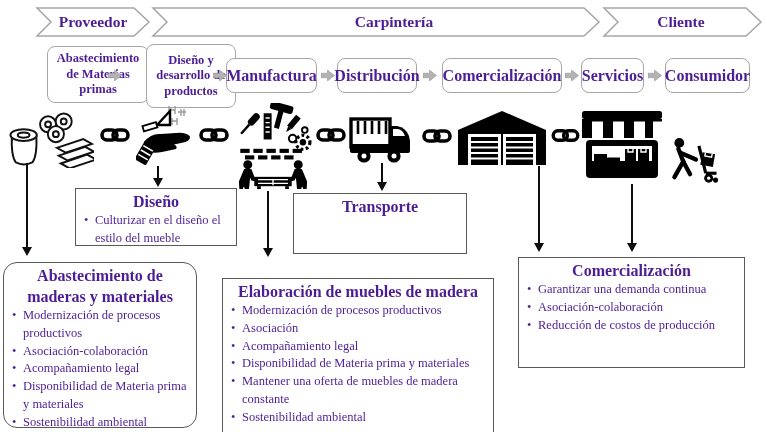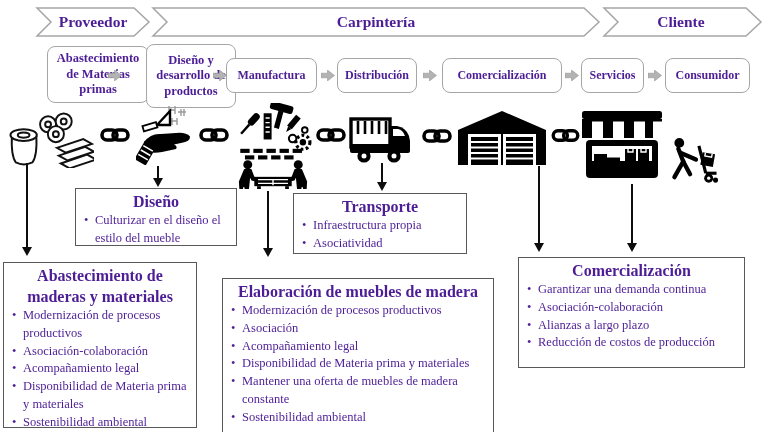--- a/index.html
+++ b/index.html
@@ -7,21 +7,21 @@
           font-family:"Liberation Serif",serif;color:#4c1d95;}
   svg{display:block;}
   .abs{position:absolute;}
 
   
   .chev-label{position:absolute;top:13px;font-weight:bold;font-size:15.5px;text-align:center;}
 
   
   .stage{position:absolute;background:#fff;border:1.4px solid #a6a6a6;border-radius:8px;
          display:flex;align-items:center;justify-content:center;text-align:center;
-         font-weight:bold;font-size:12px;line-height:1.25;padding:1px 2px;box-sizing:border-box;}
+         font-weight:bold;font-size:16px;line-height:1.25;padding:1px 2px;box-sizing:border-box;}
 
   
   .varrow{position:absolute;width:2.4px;background:#0d0d0d;}
   .varrow::after{content:"";position:absolute;left:50%;transform:translateX(-50%);bottom:-8px;
                  width:0;height:0;border-left:5.5px solid transparent;border-right:5.5px solid transparent;
                  border-top:9px solid #0d0d0d;}
 
   
   .panel{position:absolute;background:#fff;border:1.4px solid #595959;box-sizing:border-box;}
   .panel-title{font-weight:bold;text-align:center;font-size:16px;line-height:1.32;padding:2px 6px 0 6px;}
@@ -33,21 +33,21 @@
 <body>
 
 <div class="canvas">
 
   <svg class="abs" style="left:0;top:0" width="767" height="42">
     <polygon points="37,8 134,8 149,22 134,36 37,36 51,22" fill="#fff" stroke="#a6a6a6" stroke-width="1.5"></polygon>
     <polygon points="153,8 584,8 599,22 584,36 153,36 167,22" fill="#fff" stroke="#a6a6a6" stroke-width="1.5"></polygon>
     <polygon points="604,8 746,8 761,22 746,36 604,36 618,22" fill="#fff" stroke="#a6a6a6" stroke-width="1.5"></polygon>
   </svg>
   <div class="chev-label" style="left:40px;width:106px;">Proveedor</div>
-  <div class="chev-label" style="left:160px;width:432px;">Carpintería</div>
+  <div class="chev-label" style="left:178px;width:432px;">Carpintería</div>
   <div class="chev-label" style="left:610px;width:142px;">Cliente</div>
 
   <div class="stage" style="left:3px;top:46px;width:102px;height:57px;font-size:12.5px;margin-left:44px;">Abastecimiento de Materias primas</div>
   <div class="stage" style="left:122px;top:44px;width:90px;height:64px;font-size:12.5px;margin-left:24px;">Diseño y desarrollo de productos</div>
   <div class="stage" style="left:226px;top:58px;width:91px;height:35px;">Manufactura</div>
   <div class="stage" style="left:337px;top:58px;width:80px;height:35px;">Distribución</div>
   <div class="stage" style="left:442px;top:58px;width:120px;height:35px;">Comercialización</div>
   <div class="stage" style="left:581px;top:58px;width:63px;height:35px;">Servicios</div>
   <div class="stage" style="left:665px;top:58px;width:85px;height:35px;">Consumidor</div>
 
@@ -237,27 +237,23 @@
 
   <div class="panel" style="left:75px;top:188px;width:162px;height:58px;">
     <div class="panel-title">Diseño</div>
     <div class="bullets">
       <div class="bullet">Culturizar en el diseño el estilo del mueble</div>
     </div>
   </div>
 
   <div class="panel" style="left:293px;top:193px;width:174px;height:61px;">
     <div class="panel-title">Transporte</div>
-    <div class="bullets">
-      <div class="bullet">Infraestructura propia</div>
-      <div class="bullet">Asociatividad</div>
-    </div>
-  </div>
-
-  <div class="panel" style="left:3px;top:262px;width:194px;height:166px;">
+  </div>
+
+  <div class="panel" style="left:3px;top:262px;width:194px;height:166px;border-radius:14px;">
     <div class="panel-title">Abastecimiento de maderas y materiales</div>
     <div class="bullets">
       <div class="bullet">Modernización de procesos productivos</div>
       <div class="bullet">Asociación-colaboración</div>
       <div class="bullet">Acompañamiento legal</div>
       <div class="bullet">Disponibilidad de Materia prima y materiales</div>
       <div class="bullet">Sostenibilidad ambiental</div>
     </div>
   </div>
 
@@ -271,18 +267,17 @@
       <div class="bullet">Mantener una oferta de muebles de madera constante</div>
       <div class="bullet">Sostenibilidad ambiental</div>
     </div>
   </div>
 
   <div class="panel" style="left:518px;top:257px;width:227px;height:111px;">
     <div class="panel-title">Comercialización</div>
     <div class="bullets">
       <div class="bullet">Garantizar una demanda continua</div>
       <div class="bullet">Asociación-colaboración</div>
-      <div class="bullet">Alianzas a largo plazo</div>
       <div class="bullet">Reducción de costos de producción</div>
     </div>
   </div>
 
 </div>
 
 </body></html>

